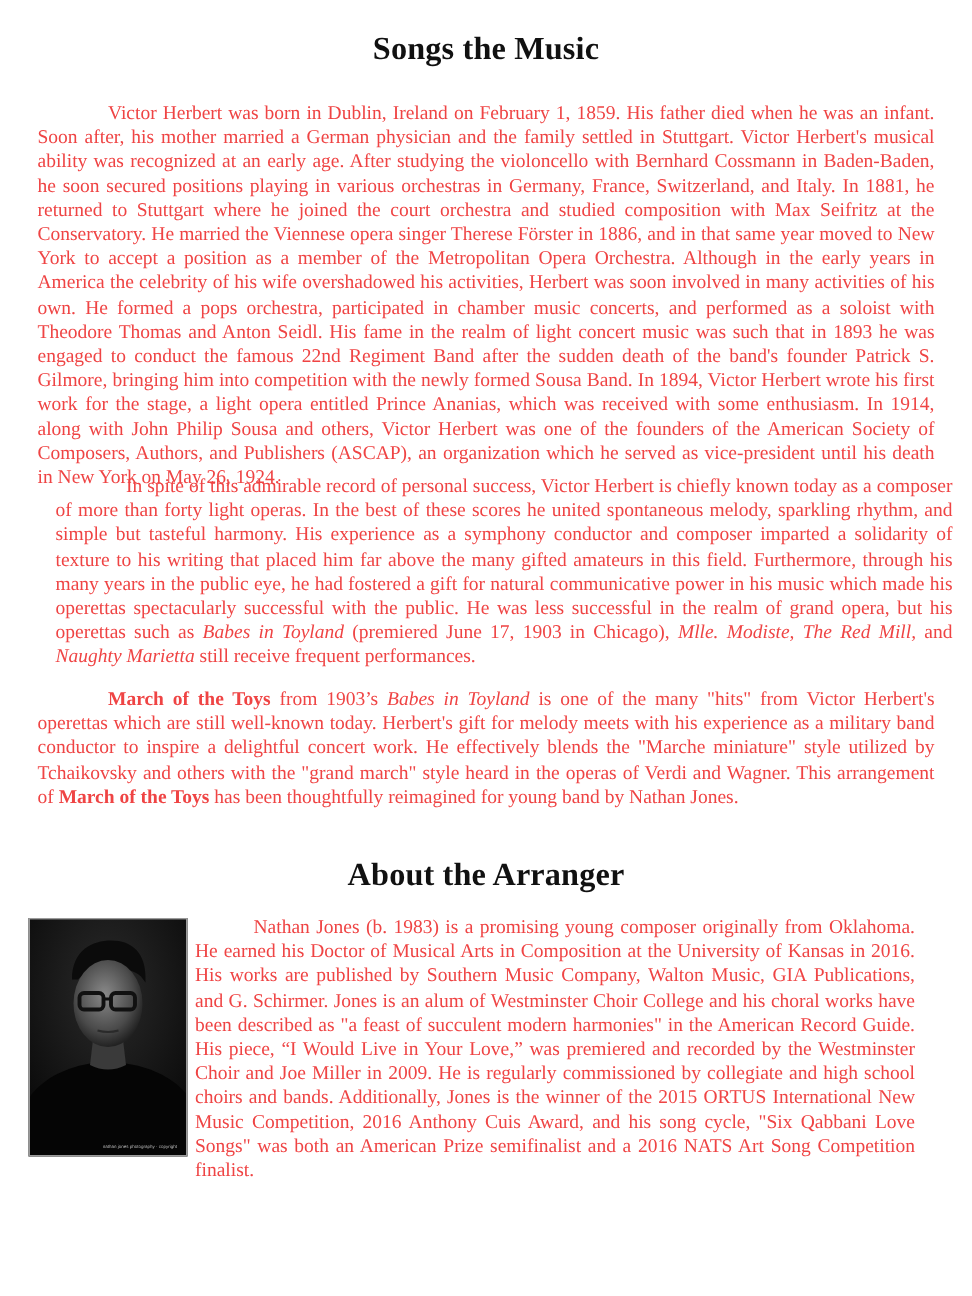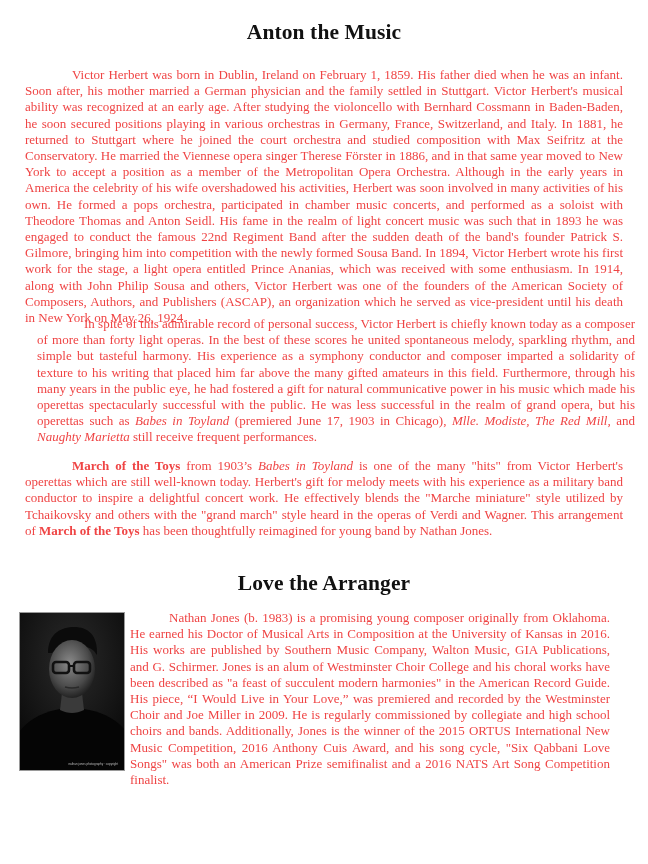--- a/index.html
+++ b/index.html
@@ -73,29 +73,29 @@
     white-space: nowrap;
   }
   b { font-weight: bold; }
   i { font-style: italic; }
 </style>
 </head>
 <body>
 
 <div class="page">
 
-  <h1 class="section-title" id="title-music">Anton the Music</h1>
+  <h1 class="section-title" id="title-music">Songs the Music</h1>
 
   <p class="para" id="para-1">Victor Herbert was born in Dublin, Ireland on February 1, 1859. His father died when he was an infant. Soon after, his mother married a German physician and the family settled in Stuttgart. Victor Herbert's musical ability was recognized at an early age. After studying the violoncello with Bernhard Cossmann in Baden-Baden, he soon secured positions playing in various orchestras in Germany, France, Switzerland, and Italy. In 1881, he returned to Stuttgart where he joined the court orchestra and studied composition with Max Seifritz at the Conservatory. He married the Viennese opera singer Therese Förster in 1886, and in that same year moved to New York to accept a position as a member of the Metropolitan Opera Orchestra. Although in the early years in America the celebrity of his wife overshadowed his activities, Herbert was soon involved in many activities of his own. He formed a pops orchestra, participated in chamber music concerts, and performed as a soloist with Theodore Thomas and Anton Seidl. His fame in the realm of light concert music was such that in 1893 he was engaged to conduct the famous 22nd Regiment Band after the sudden death of the band's founder Patrick S. Gilmore, bringing him into competition with the newly formed Sousa Band. In 1894, Victor Herbert wrote his first work for the stage, a light opera entitled Prince Ananias, which was received with some enthusiasm. In 1914, along with John Philip Sousa and others, Victor Herbert was one of the founders of the American Society of Composers, Authors, and Publishers (ASCAP), an organization which he served as vice-president until his death in New York on May 26, 1924.</p>
 
   <p class="para" id="para-2"><span>In spite of this admirable record of personal success, Victor Herbert is chiefly known today as a composer of more than forty light operas. In the best of these scores he united spontaneous melody, sparkling rhythm, and simple but tasteful harmony. His experience as a symphony conductor and composer imparted a solidarity of texture to his writing that placed him far above the many gifted amateurs in this field. Furthermore, through his many years in the public eye, he had fostered a gift for natural communicative power in his music which made his operettas spectacularly successful with the public. He was less successful in the realm of grand opera, but his operettas such as </span><i>Babes in Toyland</i><span> (premiered June 17, 1903 in Chicago), </span><i>Mlle. Modiste, The Red Mill,</i><span> and </span><i>Naughty Marietta</i><span> still receive frequent performances.</span></p>
 
   <p class="para" id="para-3"><b>March of the Toys</b><span> from 1903’s </span><i>Babes in Toyland</i><span> is one of the many "hits" from Victor Herbert's operettas which are still well-known today. Herbert's gift for melody meets with his experience as a military band conductor to inspire a delightful concert work.  He effectively blends the "Marche miniature" style utilized by Tchaikovsky and others with the "grand march" style heard in the operas of Verdi and Wagner.  This arrangement of </span><b>March of the Toys</b><span> has been thoughtfully reimagined for young band by Nathan Jones.</span></p>
 
-  <h1 class="section-title" id="title-arranger">Love the Arranger</h1>
+  <h1 class="section-title" id="title-arranger">About the Arranger</h1>
 
   <div class="photo" title="Portrait of Nathan Jones">
     <svg width="104" height="157" viewBox="0 0 104 157">
       <defs>
         <radialGradient id="bg" cx="50%" cy="30%" r="70%">
           <stop offset="0%" stop-color="#2a2a2a"></stop>
           <stop offset="100%" stop-color="#0a0a0a"></stop>
         </radialGradient>
         <radialGradient id="face" cx="45%" cy="40%" r="60%">
           <stop offset="0%" stop-color="#8a8a8a"></stop>

